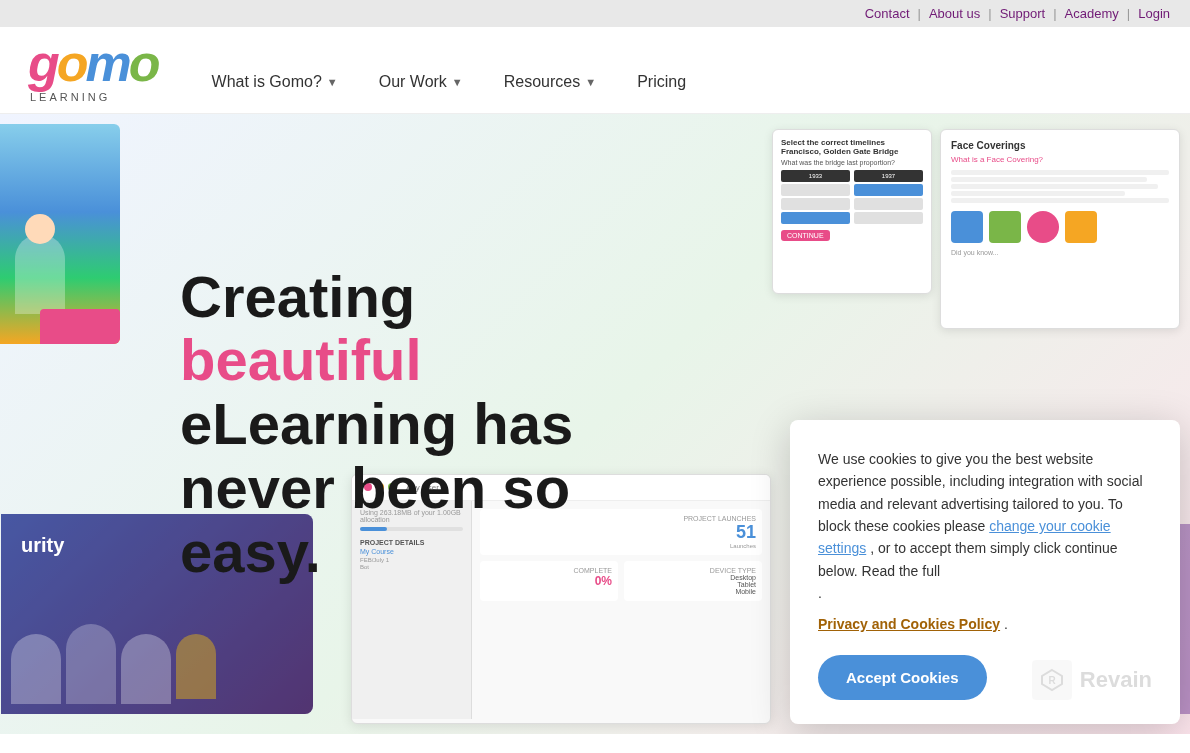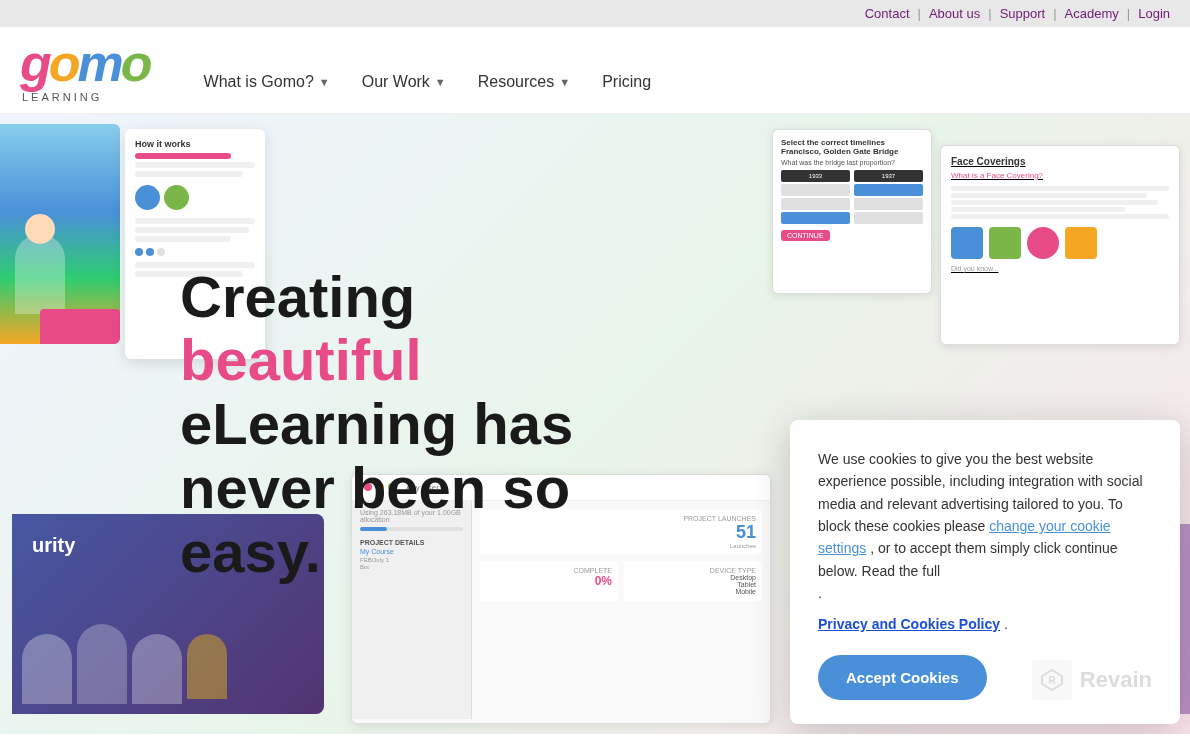--- a/index.html
+++ b/index.html
@@ -19,21 +19,21 @@
     .top-bar a {
       color: #701a75;
       text-decoration: none;
     }
     .top-bar .separator { color: #999; }
 
     
     .main-nav {
       display: flex;
       align-items: center;
-      padding: 10px 20px;
+      padding: 10px 28px;
       background: #fff;
       border-bottom: 1px solid #eee;
       position: relative;
       z-index: 100;
     }
     .logo {
       display: flex;
       align-items: center;
       margin-right: 40px;
       text-decoration: none;
@@ -56,21 +56,21 @@
       display: block;
     }
     .logo-wrap {
       display: flex;
       flex-direction: column;
       align-items: flex-start;
     }
     .nav-links {
       display: flex;
       align-items: center;
-      gap: 4px;
+      gap: 13px;
       flex: 1;
       margin-top: 24px;
     }
     .nav-item {
       display: flex;
       align-items: center;
       padding: 8px 14px;
       color: #333;
       font-size: 16px;
       font-weight: 500;
@@ -190,21 +190,21 @@
     }
     .cookie-popup p {
       margin-bottom: 8px;
     }
     .cookie-link {
       color: #4a90d9;
       text-decoration: underline;
       cursor: pointer;
     }
     .cookie-link-bold {
-      color: #1d4ed8;
+      color: #a16207;
       text-decoration: underline;
       font-weight: bold;
       cursor: pointer;
     }
     .btn-accept-cookies {
       background: #4a90d9;
       color: #fff;
       border: none;
       border-radius: 30px;
       padding: 14px 28px;
@@ -234,29 +234,28 @@
     }
     .revain-text {
       font-size: 22px;
       font-weight: 900;
       color: #555;
     }
 
     
     .face-covering-card {
       position: absolute;
-      top: 31px; right: 10px;
+      top: 15px; right: 10px;
       width: 240px; height: 200px;
       background: #fff;
       border: 1px solid #ddd;
       border-radius: 6px;
       padding: 10px;
       font-size: 8px;
       box-shadow: 0 2px 10px rgba(0,0,0,0.1);
-      text-decoration: underline;
     }
     .fc-title { font-size: 10px; font-weight: bold; color: #333; margin-bottom: 4px; }
     .fc-subtitle { font-size: 8px; color: #e84c88; margin-bottom: 6px; }
     .fc-line { height: 5px; background: #f0f0f0; border-radius: 2px; margin: 2px 0; }
 
     .timeline-card {
       position: absolute;
       top: 15px; right: 258px;
       width: 160px; height: 165px;
       background: #fff;
@@ -300,21 +299,21 @@
       position: absolute;
       bottom: 0; right: 0;
       width: 80px; height: 35px;
       background: #e84c88;
       border-radius: 4px 4px 0 0;
     }
 
     
     .team-panel {
       position: absolute;
-      bottom: 20px; left: 12px;
+      bottom: 20px; left: 1px;
       width: 312px; height: 200px;
       background: linear-gradient(135deg, #667eea 0%, #764ba2 100%);
       border-radius: 0 8px 8px 0;
       overflow: hidden;
       padding-left: 36px;
     }
     .team-panel-overlay {
       position: absolute;
       top: 0; left: 0; right: 0; bottom: 0;
       background: rgba(0,0,0,0.3);
@@ -412,40 +411,20 @@
 
   <div class="hero-bg-images">
 
     <div class="anim-panel">
       <div class="anim-person">
         <div class="anim-person-head"></div>
       </div>
       <div class="anim-bus"></div>
     </div>
 
-    <div class="how-it-works-panel">
-      <div class="panel-title">How it works</div>
-      <div class="mock-bar" style="background:#e84c88; width:80%;"></div>
-      <div class="mock-bar" style="background:#f0f0f0; width:100%;"></div>
-      <div class="mock-bar" style="background:#f0f0f0; width:90%;"></div>
-      <div style="margin-top:8px; display:flex; gap:4px;">
-        <div class="mock-circle" style="background:#4a90d9; width:25px; height:25px;"></div>
-        <div class="mock-circle" style="background:#7ab648; width:25px; height:25px;"></div>
-      </div>
-      <div class="mock-bar" style="background:#f0f0f0; width:100%; margin-top:8px;"></div>
-      <div class="mock-bar" style="background:#f0f0f0; width:95%;"></div>
-      <div class="mock-bar" style="background:#f0f0f0; width:80%;"></div>
-      <div style="display:flex; gap:3px; margin-top:6px;">
-        <div style="width:8px;height:8px;background:#4a90d9;border-radius:50%;"></div>
-        <div style="width:8px;height:8px;background:#4a90d9;border-radius:50%;"></div>
-        <div style="width:8px;height:8px;background:#e0e0e0;border-radius:50%;"></div>
-      </div>
-      <div class="mock-bar" style="background:#f0f0f0; width:100%; margin-top:6px;"></div>
-      <div class="mock-bar" style="background:#f0f0f0; width:90%;"></div>
-    </div>
 
     <div class="face-covering-card">
       <div class="fc-title">Face Coverings</div>
       <div class="fc-subtitle">What is a Face Covering?</div>
       <div class="fc-line" style="width:100%;"></div>
       <div class="fc-line" style="width:90%;"></div>
       <div class="fc-line" style="width:95%;"></div>
       <div class="fc-line" style="width:80%;"></div>
       <div class="fc-line" style="width:100%;"></div>
       <div style="display:flex; gap:6px; margin-top:8px;">

